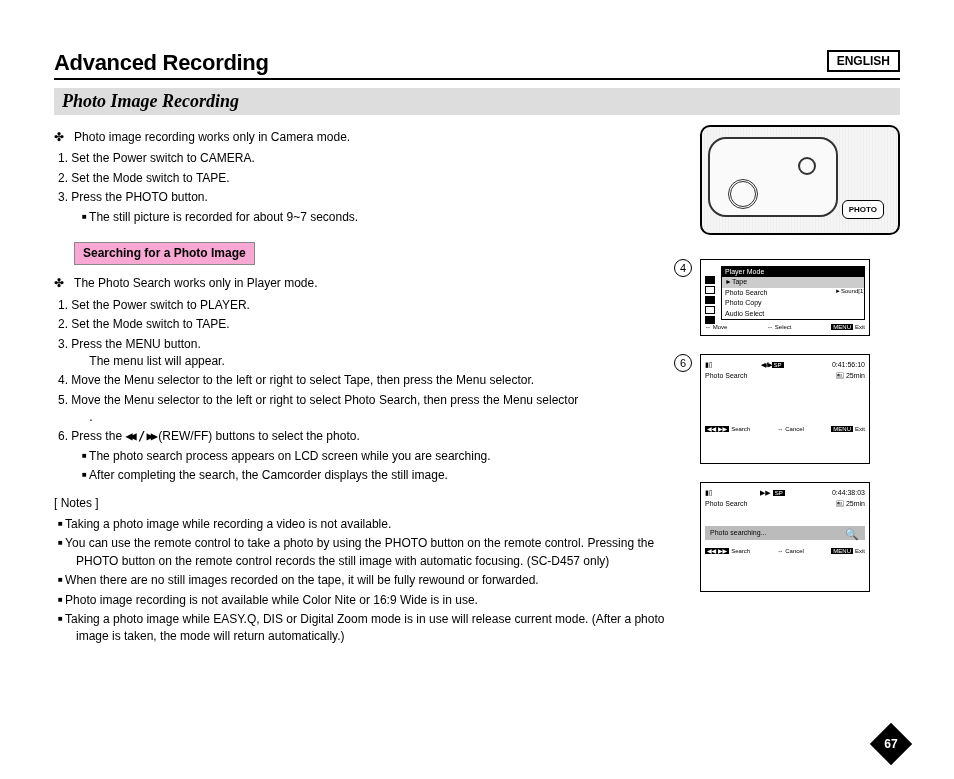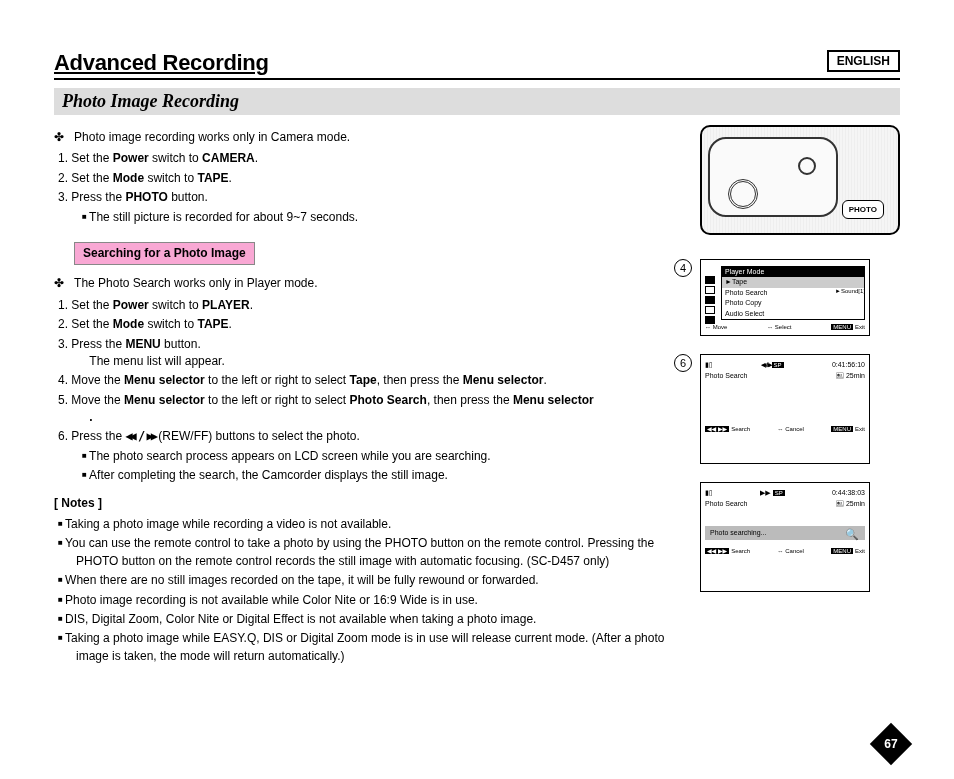--- a/index.html
+++ b/index.html
@@ -24,21 +24,20 @@
     font-weight: bold;
     font-size: 12px;
   }
   h1 {
     font-size: 22px;
     font-weight: bold;
     border-bottom: 2px solid #000;
     padding-bottom: 2px;
     margin-bottom: 8px;
     letter-spacing: -0.3px;
-    text-decoration: underline;
   }
   .sub-bar {
     background: #ddd;
     font-style: italic;
     font-weight: bold;
     font-size: 18px;
     padding: 3px 8px;
     margin-bottom: 10px;
     font-family: Georgia, serif;
   }
@@ -58,21 +57,21 @@
   .notes-list li { text-indent: -18px; margin: 2px 0; }
   .notes-list li::before { content: "■  "; font-size: 8px; position: relative; top: -2px; }
   .sub-h {
     border: 1px solid #888;
     display: inline-block;
     padding: 2px 8px;
     font-weight: bold;
     margin: 6px 0 6px 20px;
     background: #f9a8d4;
   }
-  .bold { font-weight: bold; }
+  .bold { font-weight: normal; }
   .stop-sq { display:inline-block; width:9px; height:9px; background:#000; vertical-align: middle; position: relative; top:-1px; margin:0 2px;}
   .rw { font-family: monospace; font-weight: bold; letter-spacing: -3px; }
   
   .illus-box {
     border: 2px solid #000;
     border-radius: 10px;
     height: 110px;
     margin-bottom: 24px;
     position: relative;
     overflow: hidden;
@@ -181,21 +180,20 @@
           </ul>
         </li>
       </ol>
 
       <p class="note-h bold">[ Notes ]</p>
       <ul class="notes-list">
         <li>Taking a photo image while recording a video is not available.</li>
         <li>You can use the remote control to take a photo by using the PHOTO button on the remote control. Pressing the PHOTO button on the remote control records the still image with automatic focusing. (SC-D457 only)</li>
         <li>When there are no still images recorded on the tape, it will be fully rewound or forwarded.</li>
         <li>Photo image recording is not available while Color Nite or 16:9 Wide is in use.</li>
-        <li>DIS, Digital Zoom, Color Nite or Digital Effect is not available when taking a photo image.</li>
         <li>Taking a photo image while EASY.Q, DIS or Digital Zoom mode is in use will release current mode. (After a photo image is taken, the mode will return automatically.)</li>
       </ul>
     </div>
 
     <div class="right-col">
       <div class="illus-box">
         <div class="cam-body">
             <div class="cam-ring"></div>
             <div class="cam-dot"></div>
           </div>

